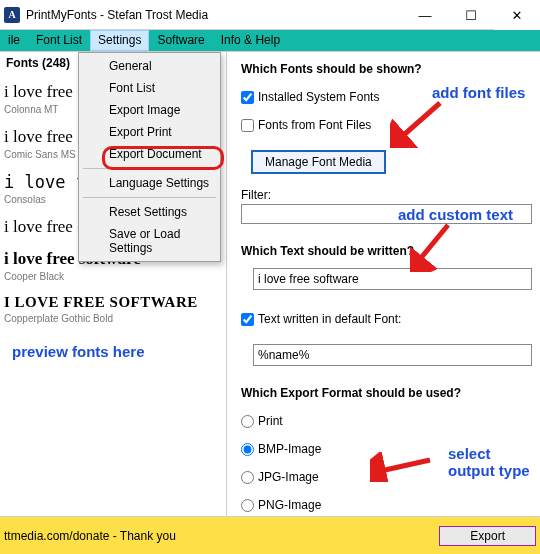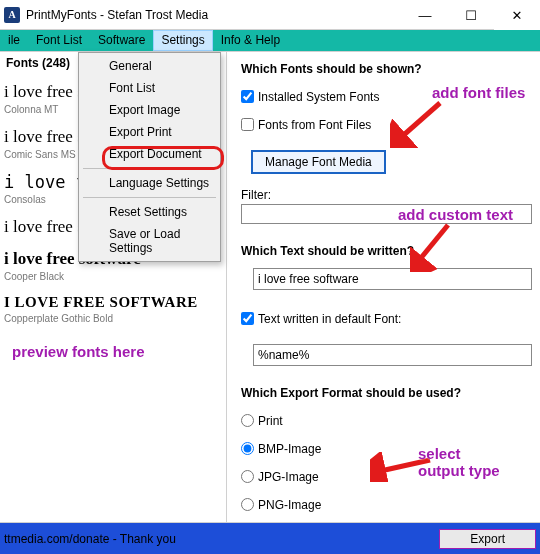--- a/index.html
+++ b/index.html
@@ -96,21 +96,21 @@
   .s3 { font-family: Consolas, monospace; }
   .s4 { font-family: Constantia, serif; }
   .s5 { font-family: "Cooper Black", serif; font-weight:bold; }
   .s6 { font-family: "Copperplate Gothic Bold","Copperplate",serif; letter-spacing:0.5px; font-weight:bold; text-transform:uppercase; font-size:15px;}
   .right-pane {
     flex: 1;
     padding: 8px 8px 4px 14px;
     overflow: hidden;
   }
   .section-title { font-weight: bold; font-size: 12px; margin: 2px 0 6px 0; }
-  .check-row { display: flex; align-items: flex-start; margin: 14px 0; font-size: 12px; }
+  .check-row { display: flex; align-items: flex-end; margin: 14px 0; font-size: 12px; }
   .check-row input[type=checkbox], .check-row input[type=radio] { margin: 0 4px 0 0; }
   .manage-btn {
     border: 2px solid #1a63c4;
     background: #eef5ff;
     padding: 3px 12px;
     font-size: 12px;
     margin: 4px 0 8px 10px;
     display: inline-block;
   }
   .filter-label { font-size:12px; margin:6px 0 2px 0; }
@@ -162,40 +162,40 @@
     position: absolute;
     left: 102px;
     top: 146px;
     width: 122px;
     height: 24px;
     z-index: 60;
     pointer-events: none;
   }
   .annot {
     position: absolute;
-    color: #a21caf;
+    color: #1d4ed8;
     font-weight: bold;
     font-size: 15px;
     z-index: 70;
     pointer-events: none;
     text-shadow: 0 0 2px #fff;
     line-height: 1.1;
   }
   .arrow {
     position: absolute;
     z-index: 65;
     pointer-events: none;
   }
   .arrow svg { display:block; }
   .statusbar {
     position: absolute;
     bottom: 0; left: 0; right: 0;
-    height: 32px;
+    height: 38px;
     border-top: 1px solid #d0d0d0;
-    background: #1d4ed8;
+    background: #fde047;
     display: flex;
     align-items: center;
     justify-content: space-between;
     padding: 0 4px;
     font-size: 12px;
   }
   .export-btn {
     border: 1px solid #a21caf;
     background: #e9e9e9;
     padding: 2px 30px;
@@ -212,22 +212,22 @@
   <div class="win-controls">
     <div class="win-btn">—</div>
     <div class="win-btn">☐</div>
     <div class="win-btn win-close">✕</div>
   </div>
 </div>
 
 <div class="menubar">
   <div class="menubar-item">ile</div>
   <div class="menubar-item">Font List</div>
+  <div class="menubar-item active">Settings</div>
   <div class="menubar-item">Software</div>
-  <div class="menubar-item active">Settings</div>
   <div class="menubar-item">Info &amp; Help</div>
 </div>
 
 <div class="content">
 
   <div class="left-pane">
     <div class="fonts-header">Fonts (248)</div>
 
     <div class="font-sample s1">i love free software</div>
     <div class="font-name">Colonna MT</div>
@@ -306,21 +306,21 @@
   <div class="dropdown-sep"></div>
   <div class="dropdown-item">Reset Settings</div>
   <div class="dropdown-item">Save or Load Settings</div>
 </div>
 
 <div class="highlight-box"></div>
 
 <div class="annot" style="left:432px; top:85px;">add font files</div>
 <div class="annot" style="left:398px; top:207px;">add custom text</div>
 <div class="annot" style="left:12px; top:344px;">preview fonts here</div>
-<div class="annot" style="left:418px; top:446px; white-space:pre-line;">select
+<div class="annot" style="left:448px; top:446px; white-space:pre-line;">select
 output type</div>
 
 <div class="arrow" style="left:390px; top:98px;">
   <svg width="55" height="50">
       <defs>
         <marker id="ah1" markerWidth="8" markerHeight="8" refX="2" refY="4" orient="auto">
           <path d="M0,0 L8,4 L0,8 Z" fill="#e21b1b"></path>
         </marker>
       </defs>
       <path d="M50,5 L8,42" stroke="#e21b1b" stroke-width="5" marker-end="url(#ah1)" fill="none"></path>

